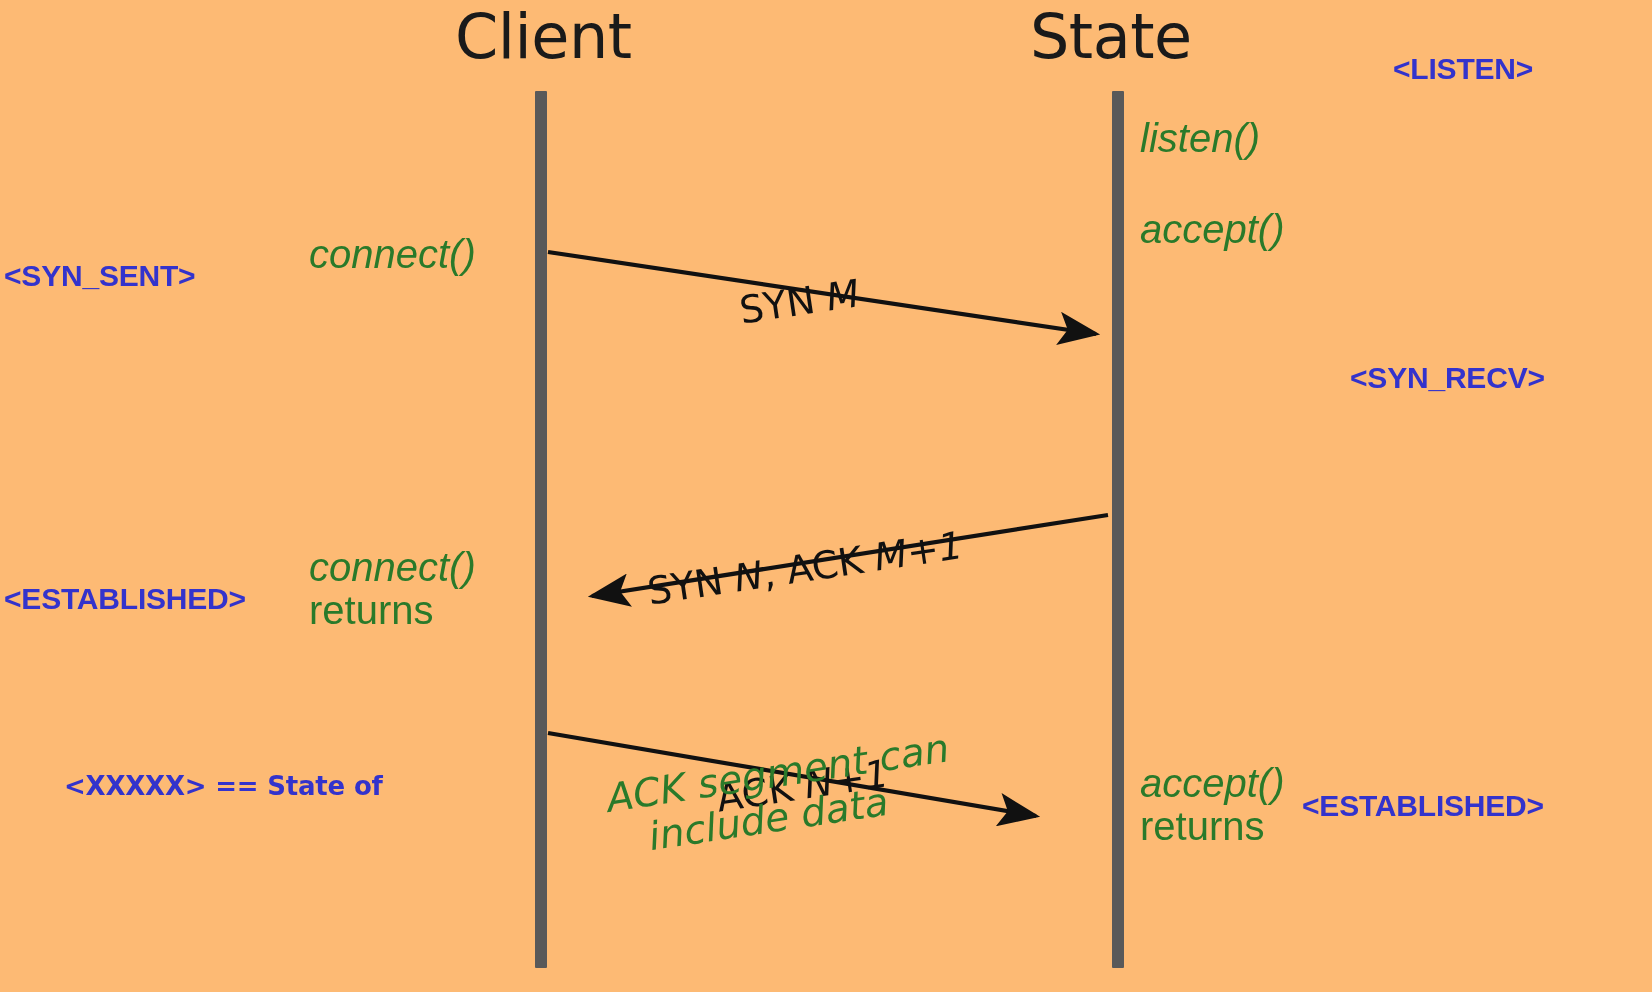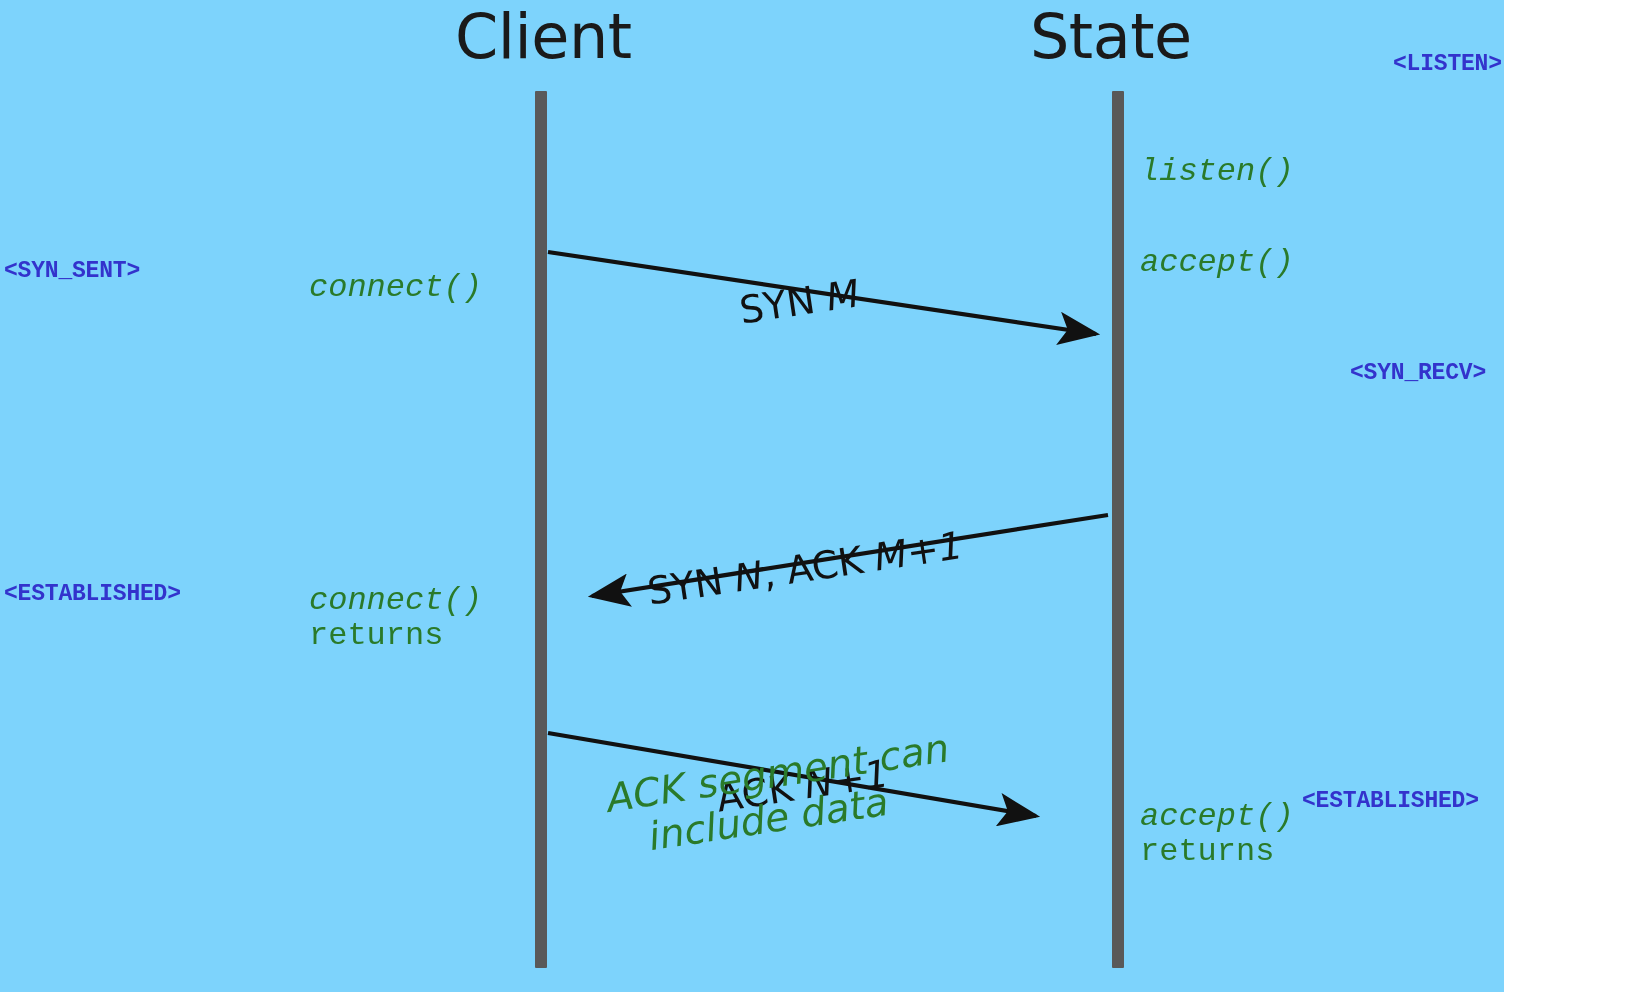--- a/index.html
+++ b/index.html
@@ -3,23 +3,23 @@
 <meta charset="utf-8">
 <title>TCP Three-Way Handshake Sequence Diagram</title>
 <style>
   html, body {
     margin: 0;
     padding: 0;
     background: #ffffff;
   }
   #canvas {
     position: relative;
-    width: 1504px;
+    width: 1652px;
     height: 992px;
-    background: #7dd3fc;
+    background: #fdba74;
     overflow: hidden;
     font-family: "DejaVu Sans", sans-serif;
   }
 
   
   .lifeline {
     position: absolute;
     width: 12px;
     background: #595959;
     border-radius: 1px;
@@ -37,22 +37,22 @@
     letter-spacing: -0.5px;
     white-space: nowrap;
     line-height: 1;
   }
   #actor-client { left: 455px; top: 6px; }
   #actor-server { left: 1030px; top: 6px; }
 
   
   .state-label {
     position: absolute;
-    font-family: Liberation Mono, monospace;
-    font-size: 23px;
+    font-family: Liberation Sans, sans-serif;
+    font-size: 30px;
     font-weight: 700;
     color: #3333cc;
     white-space: nowrap;
     line-height: 1.12;
     letter-spacing: -0.2px;
   }
   #state-listen        { left: 1393px; top: 52px; }
   #state-syn-sent      { left: 4px;    top: 259px; }
   #state-syn-recv      { left: 1350px; top: 313px; margin-top: 48px; }
   #state-established-c { left: 4px;    top: 582px; }
@@ -68,26 +68,25 @@
     font-weight: 700;
     color: #3333cc;
     line-height: 1.42;
     white-space: pre;
     letter-spacing: -0.2px;
   }
 
   
   .api-label {
     position: absolute;
-    font-family: Liberation Mono, monospace;
+    font-family: Liberation Sans, sans-serif;
     color: #2a7a2a;
-    font-size: 32px;
+    font-size: 40px;
     line-height: 1.08;
     white-space: nowrap;
-    margin-top: 38px;
   }
   .api-label .italic { font-style: italic; display: block; }
   .api-label .roman  { font-style: normal; display: block; }
 
   #api-listen   { left: 1140px; top: 117px; font-style: italic; }
   #api-accept   { left: 1140px; top: 208px; font-style: italic; }
   #api-connect-1{ left: 309px;  top: 233px; font-style: italic; }
   #api-connect-2{ left: 309px;  top: 546px; text-align: left; }
   #api-accept-2 { left: 1140px; top: 762px; text-align: left; }
 
@@ -174,21 +173,21 @@
   <div class="state-label" id="state-listen">&lt;LISTEN&gt;</div>
 
   <div class="state-label" id="state-syn-sent">&lt;SYN_SENT&gt;</div>
 
   <div class="state-label" id="state-syn-recv">&lt;SYN_RECV&gt;</div>
 
   <div class="state-label" id="state-established-c">&lt;ESTABLISHED&gt;</div>
 
   <div class="state-label" id="state-established-s">&lt;ESTABLISHED&gt;</div>
 
-  <div id="legend"><br></div>
+  <div id="legend"><span>&lt;XXXXX&gt; == State of</span><br></div>
 
   <div class="api-label" id="api-listen">listen()</div>
 
   <div class="api-label" id="api-accept">accept()</div>
 
   <div class="api-label" id="api-connect-1">connect()</div>
 
   <div class="api-label" id="api-connect-2">
     <span class="italic">connect()</span>
     <span class="roman">returns</span>

